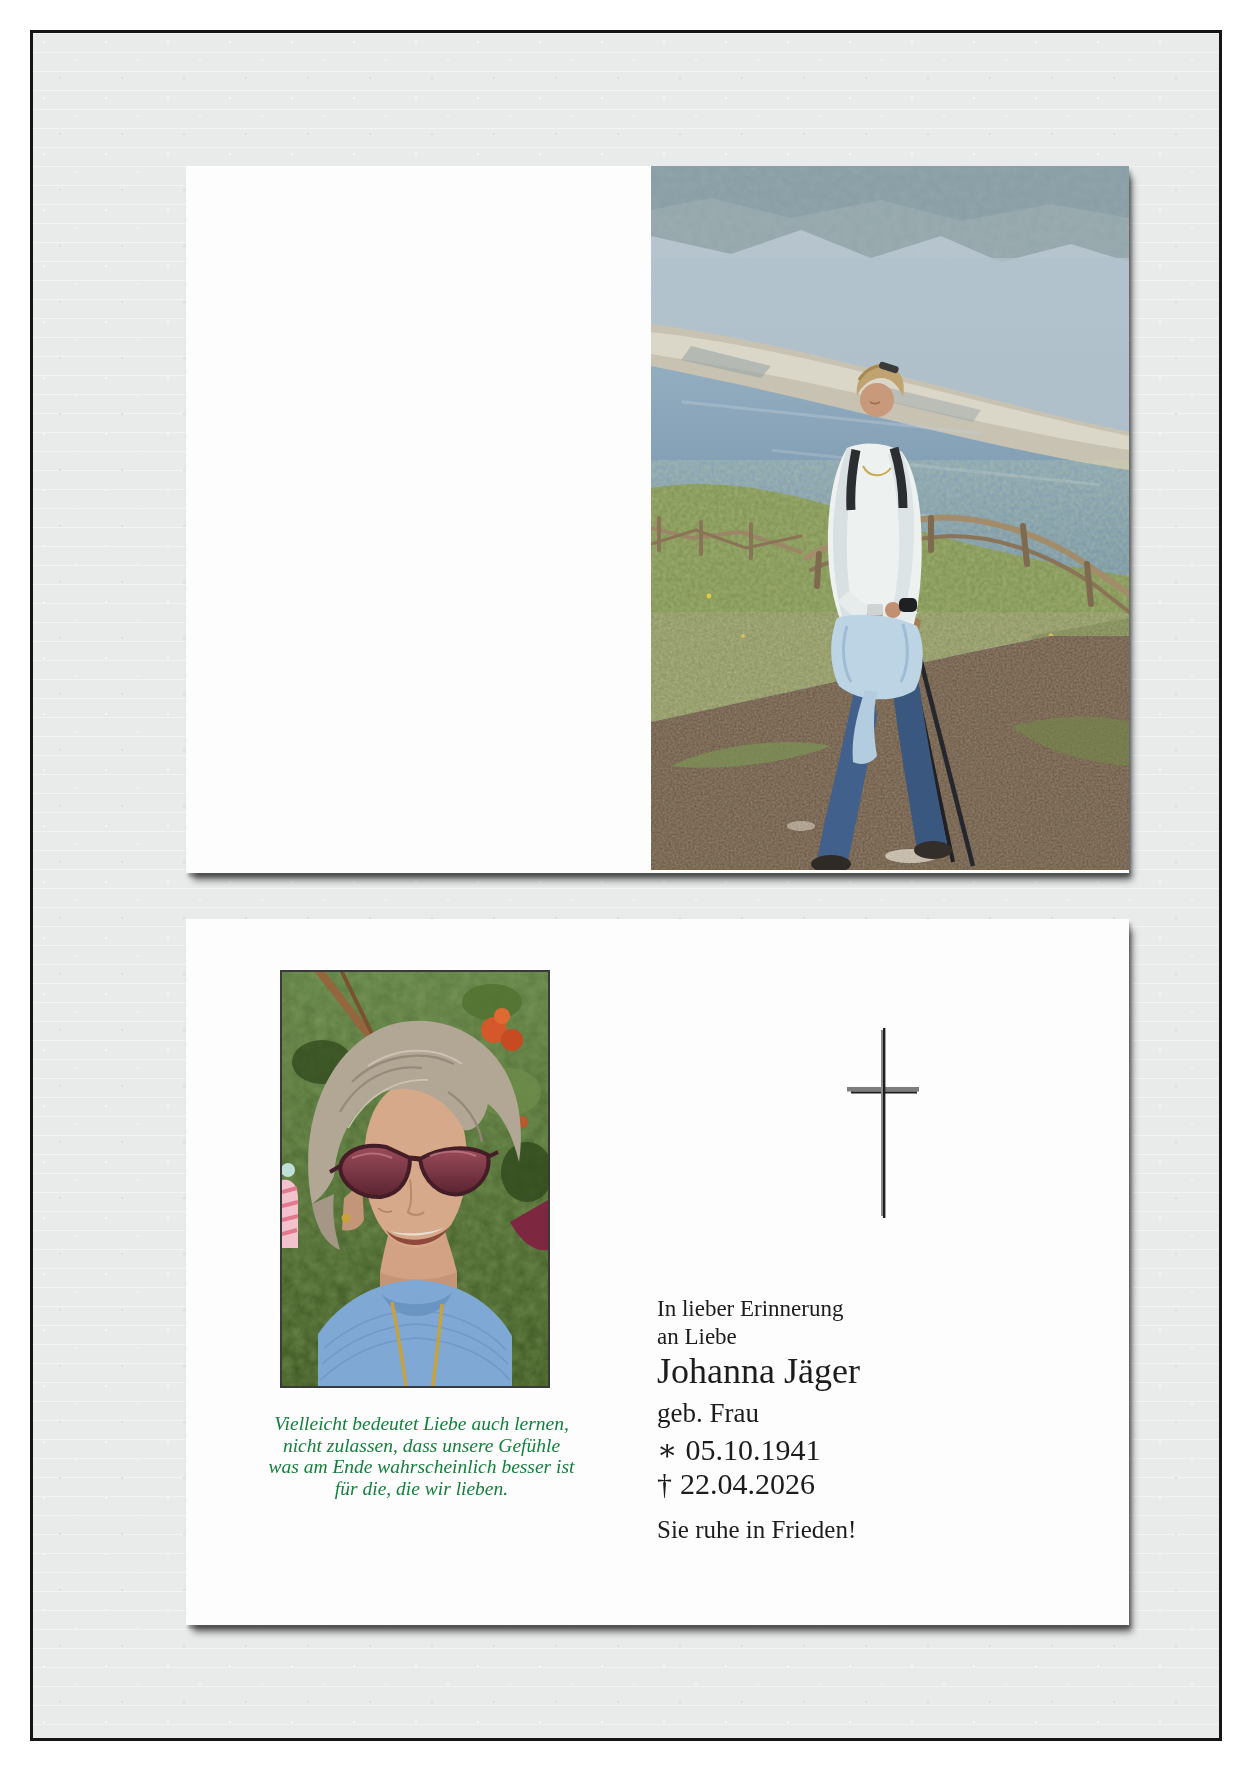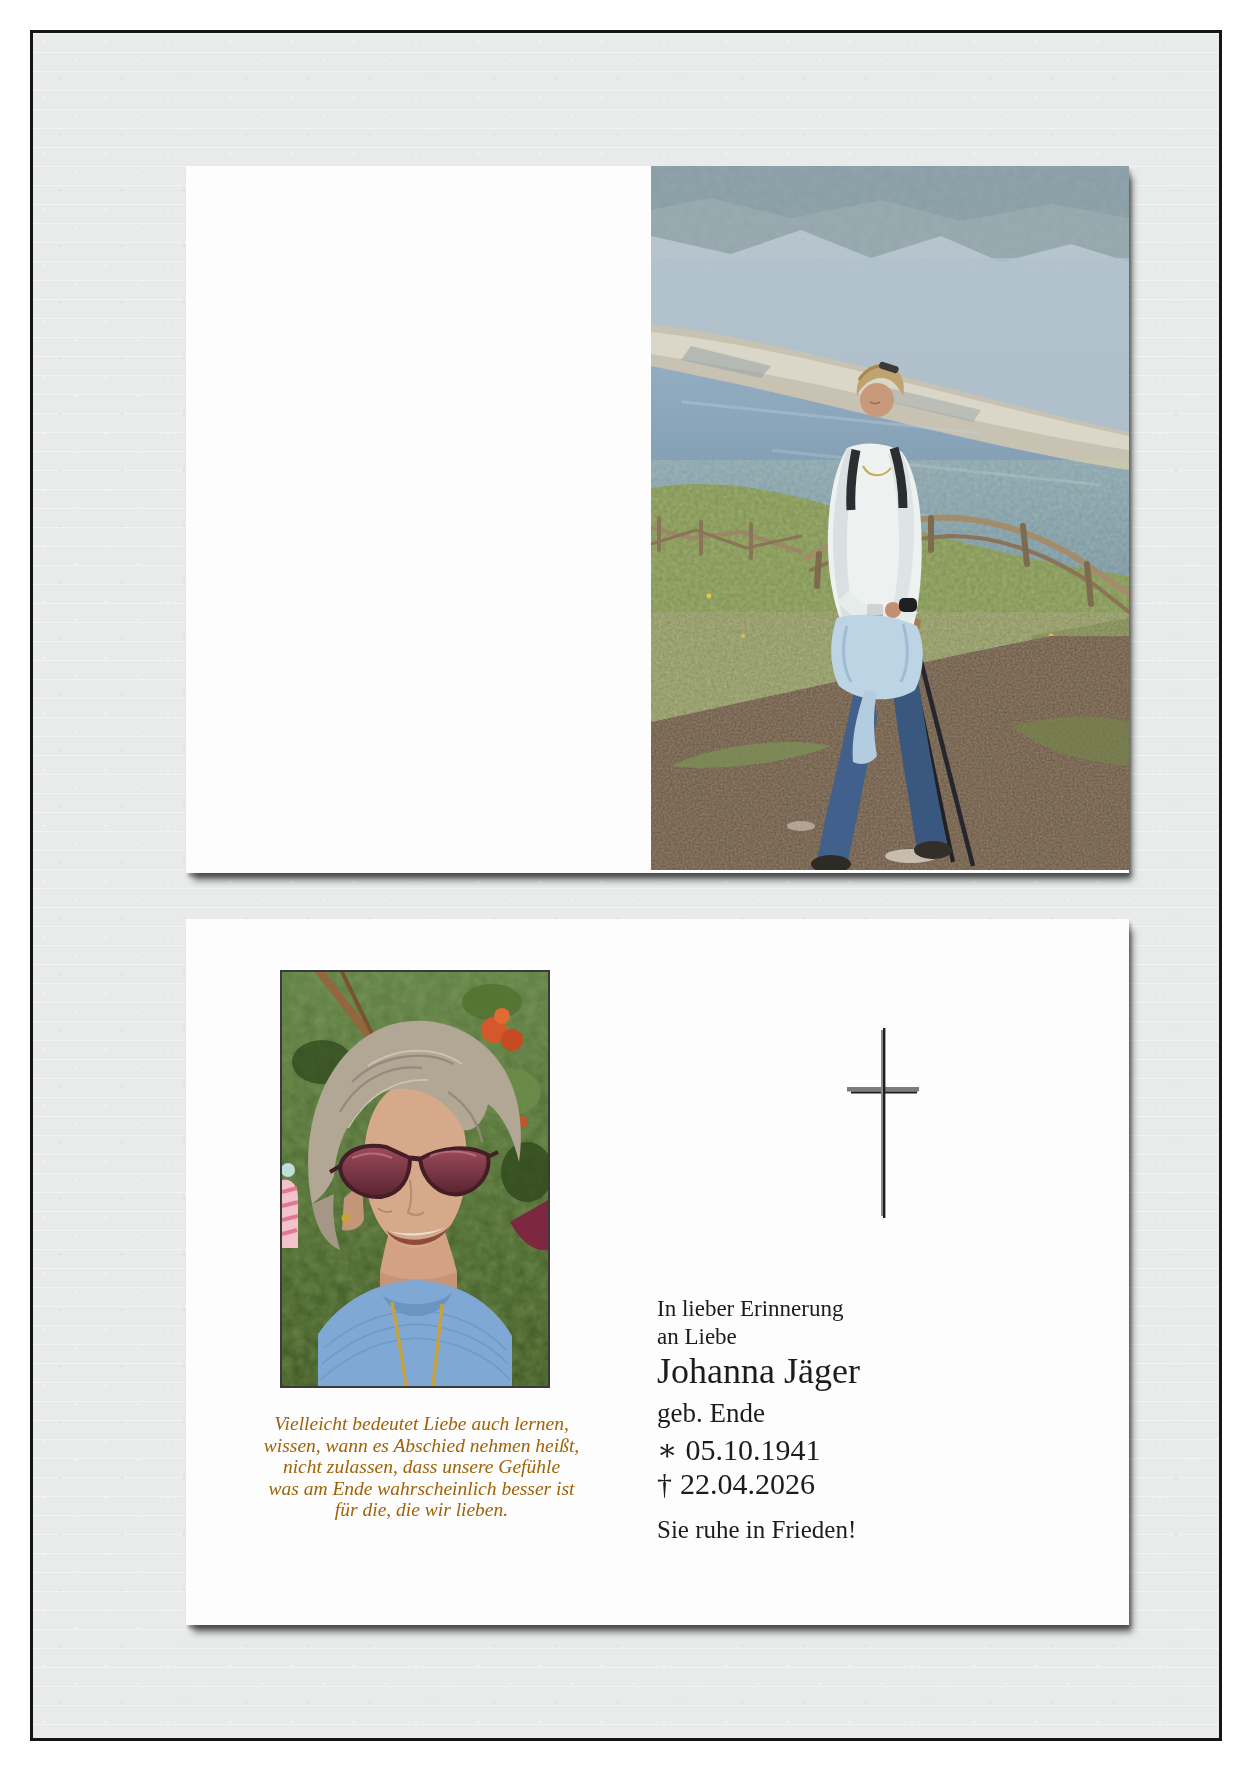--- a/index.html
+++ b/index.html
@@ -26,21 +26,21 @@
   .bottom-card{left:153px;top:886px;width:943px;height:706px;}
   .hiking-photo{position:absolute;top:0;right:0;width:478px;height:704px;}
   .hiking-photo svg{display:block;width:478px;height:704px;}
   .portrait-photo{
     position:absolute;left:94px;top:51px;width:266px;height:414px;
     border:2px solid #3a3a3a;background:#4d6b33;
   }
   .portrait-photo svg{display:block;width:266px;height:414px;}
   .poem{
     position:absolute;left:0;top:494px;width:471px;text-align:center;
-    font-style:italic;font-size:19.5px;line-height:21.5px;color:#a16207;
+    font-style:italic;font-size:19.5px;line-height:21.5px;color:#15803d;
     font-family:"Liberation Serif","DejaVu Serif",serif;
   }
   .right-col{position:absolute;left:471px;top:0;width:472px;height:706px;}
   .cross-wrap{position:absolute;left:188px;top:109px;width:76px;height:190px;}
   .mline{position:absolute;left:0;width:100%;text-align:left;white-space:nowrap;}
   .intro1{top:376px;font-size:23px;line-height:28px;}
   .intro2{top:404px;font-size:23px;line-height:28px;}
   .name{top:426px;font-size:36px;line-height:52px;}
   .geb{top:478px;font-size:27px;line-height:32px;}
   .date1{top:514px;font-size:30px;line-height:34px;}
@@ -257,39 +257,38 @@
             <path d="M104,258 C118,272 152,271 168,254 C154,278 116,279 104,258 Z" fill="#8f4a3c"></path>
             <path d="M108,259 C120,266 150,265 163,255 C150,262 120,263 108,259 Z" fill="#e9ded2"></path>
             <circle cx="64" cy="246" r="4.5" fill="#c9a23a"></circle>
             <path d="M96,236 C100,240 106,241 110,239" stroke="#b07f62" stroke-width="1.6" fill="none"></path>
           </g>
         </svg>
       </div>
 
       <div class="poem">
         <div>Vielleicht bedeutet Liebe auch lernen,</div>
-        <div>wissen, wann es Abschied nehmen heißt,</div>
         <div>nicht zulassen, dass unsere Gefühle</div>
         <div>was am Ende wahrscheinlich besser ist</div>
         <div>für die, die wir lieben.</div>
       </div>
 
       <div class="right-col">
         <div class="cross-wrap">
           <svg viewBox="0 0 76 190" xmlns="http://www.w3.org/2000/svg">
             <rect x="2" y="59" width="72" height="4.5" fill="#7d7d7d"></rect>
             <rect x="6" y="63.5" width="66" height="2" fill="#1f1f1f"></rect>
             <rect x="36" y="2" width="2" height="186" fill="#8a8a8a"></rect>
             <rect x="38" y="0" width="2.4" height="190" fill="#1f1f1f"></rect>
           </svg>
         </div>
         <div class="mline intro1">In lieber Erinnerung</div>
         <div class="mline intro2">an Liebe</div>
         <div class="mline name">Johanna Jäger</div>
-        <div class="mline geb">geb. Ende</div>
+        <div class="mline geb">geb. Frau</div>
         <div class="mline date1"><span class="dsym">∗</span><span>05.10.1941</span></div>
         <div class="mline date2"><span class="dsym">†</span><span>22.04.2026</span></div>
         <div class="mline closing">Sie ruhe in Frieden!</div>
       </div>
 
     </div>
   </div>
 </div>
 
 </body></html>

